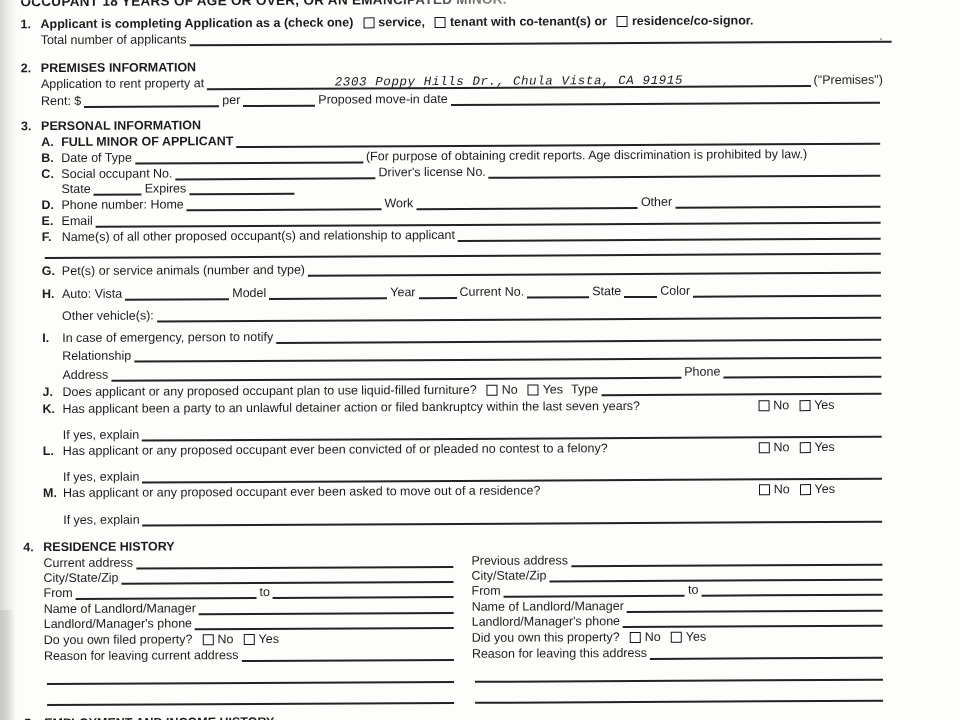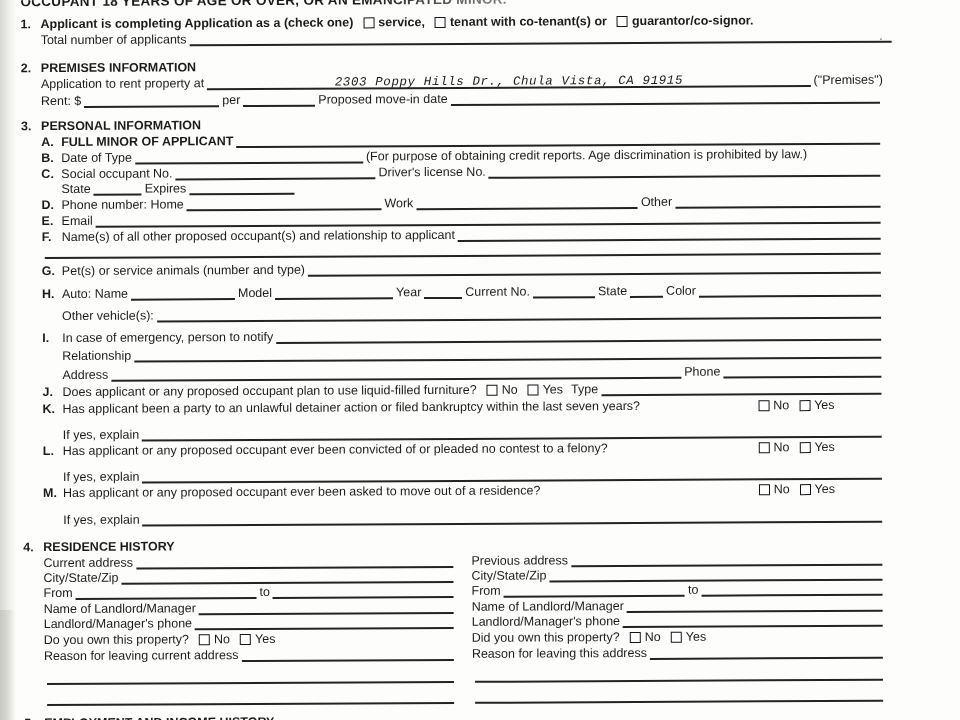--- a/index.html
+++ b/index.html
@@ -51,21 +51,21 @@
     </div>
 
     <div class="r" style="margin-top:6px">
       <span class="num">1.</span>
       <span class="b">Applicant is completing Application as a (check one)</span>
       <span class="cb"></span>
       <span class="b">service,</span>
       <span class="cb"></span>
       <span class="b">tenant with co-tenant(s) or</span>
       <span class="cb"></span>
-      <span class="b">guarantor/co-signor.</span>
+      <span class="b">residence/co-signor.</span>
     </div>
     <div class="r">
       <span class="sp1"></span>
       <span>Total number of applicants</span>
       <span class="f" style="margin-right:-18px"></span>
       <span class="period">.</span>
     </div>
 
     <div class="r" style="margin-top:14px;height:14px">
       <span class="num">2.</span>
@@ -149,21 +149,21 @@
     </div>
     <div class="r" style="height:19px">
       <span class="sp1"></span>
         <span class="ltr">G.</span>
       <span>Pet(s) or service animals (number and type)</span>
       <span class="f"></span>
     </div>
     <div class="r" style="height:23px">
       <span class="sp1"></span>
         <span class="ltr">H.</span>
-      <span>Auto: Name</span>
+      <span>Auto: Vista</span>
       <span class="f" style="flex:0 0 104px"></span>
       <span>Model</span>
       <span class="f" style="flex:0 0 118px"></span>
       <span>Year</span>
       <span class="f" style="flex:0 0 38px"></span>
       <span>Current No.</span>
       <span class="f" style="flex:0 0 62px"></span>
       <span>State</span>
       <span class="f" style="flex:0 0 33px"></span>
       <span>Color</span>
@@ -286,21 +286,21 @@
           <span>Name of Landlord/Manager</span>
           <span class="f"></span>
         </div>
         <div class="r" style="height:15px">
           <span class="sp1"></span>
           <span>Landlord/Manager's phone</span>
           <span class="f"></span>
         </div>
         <div class="r">
           <span class="sp1"></span>
-          <span>Do you own this property?</span>
+          <span>Do you own filed property?</span>
           <span class="cb"></span>
           <span>No</span>
           <span class="cb"></span>
           <span>Yes</span>
         </div>
         <div class="r">
           <span class="sp1"></span>
           <span>Reason for leaving current address</span>
           <span class="f"></span>
         </div>

